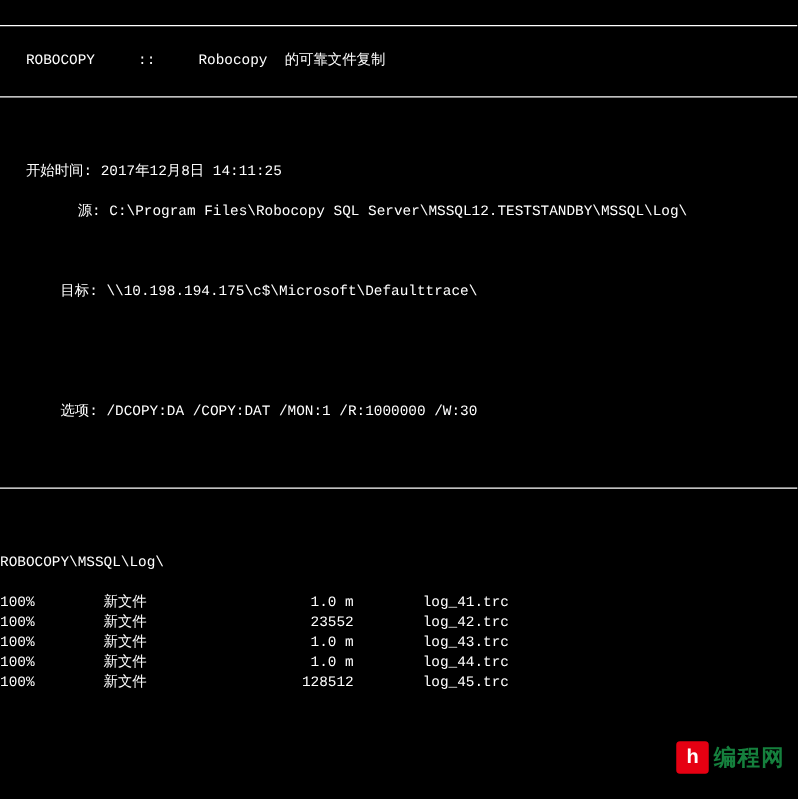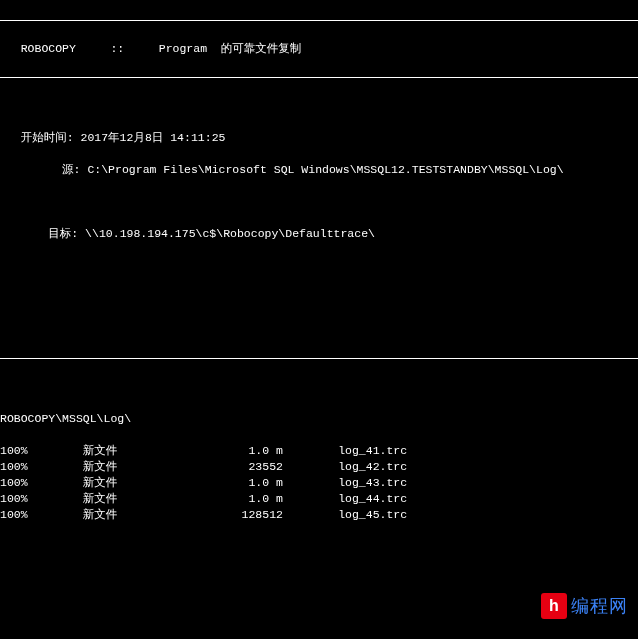--- a/index.html
+++ b/index.html
@@ -43,40 +43,41 @@
     font-weight: bold;
     font-family: Arial, sans-serif;
     font-size: 16px;
     display: flex;
     align-items: center;
     justify-content: center;
     border-radius: 3px;
   }
   .watermark .brand {
     font-family: "Microsoft YaHei", Arial, sans-serif;
-    font-weight: normal;
+    font-weight: bold;
     font-size: 18px;
-    color: #3b82f6;
+    color: #15803d;
     letter-spacing: 1px;
   }
 </style>
 </head>
 <body>
 
 <div class="terminal">
 <div class="hr"></div>
-<div class="line">   ROBOCOPY     ::     Program  的可靠文件复制</div>
+<div class="line">   ROBOCOPY     ::     Robocopy  的可靠文件复制</div>
 <div class="hr"></div>
 <div class="line">&nbsp;</div>
 <div class="line"><span>   开始时间:</span><span> 2017年12月8日 14:11:25</span></div>
-<div class="line"><span>         源:</span><span> C:\Program Files\Microsoft SQL Windows\MSSQL12.TESTSTANDBY\MSSQL\Log\</span></div>
+<div class="line"><span>         源:</span><span> C:\Program Files\Robocopy SQL Server\MSSQL12.TESTSTANDBY\MSSQL\Log\</span></div>
 <div class="line">&nbsp;</div>
-<div class="line"><span>       目标:</span><span> \\10.198.194.175\c$\Robocopy\Defaulttrace\</span></div>
+<div class="line"><span>       目标:</span><span> \\10.198.194.175\c$\Microsoft\Defaulttrace\</span></div>
 <div class="line">&nbsp;</div>
 <div class="line">&nbsp;</div>
+<div class="line"><span>       选项:</span><span> /DCOPY:DA /COPY:DAT /MON:1 /R:1000000 /W:30</span></div>
 <div class="line">&nbsp;</div>
 <div class="hr"></div>
 <div class="line">&nbsp;</div>
 <div class="line">ROBOCOPY\MSSQL\Log\</div>
 <div id="file-rows"><div class="line">100%        新文件                   1.0 m        log_41.trc</div><div class="line">100%        新文件                   23552        log_42.trc</div><div class="line">100%        新文件                   1.0 m        log_43.trc</div><div class="line">100%        新文件                   1.0 m        log_44.trc</div><div class="line">100%        新文件                  128512        log_45.trc</div></div>
 <div class="line">&nbsp;</div>
 
 
 
 

